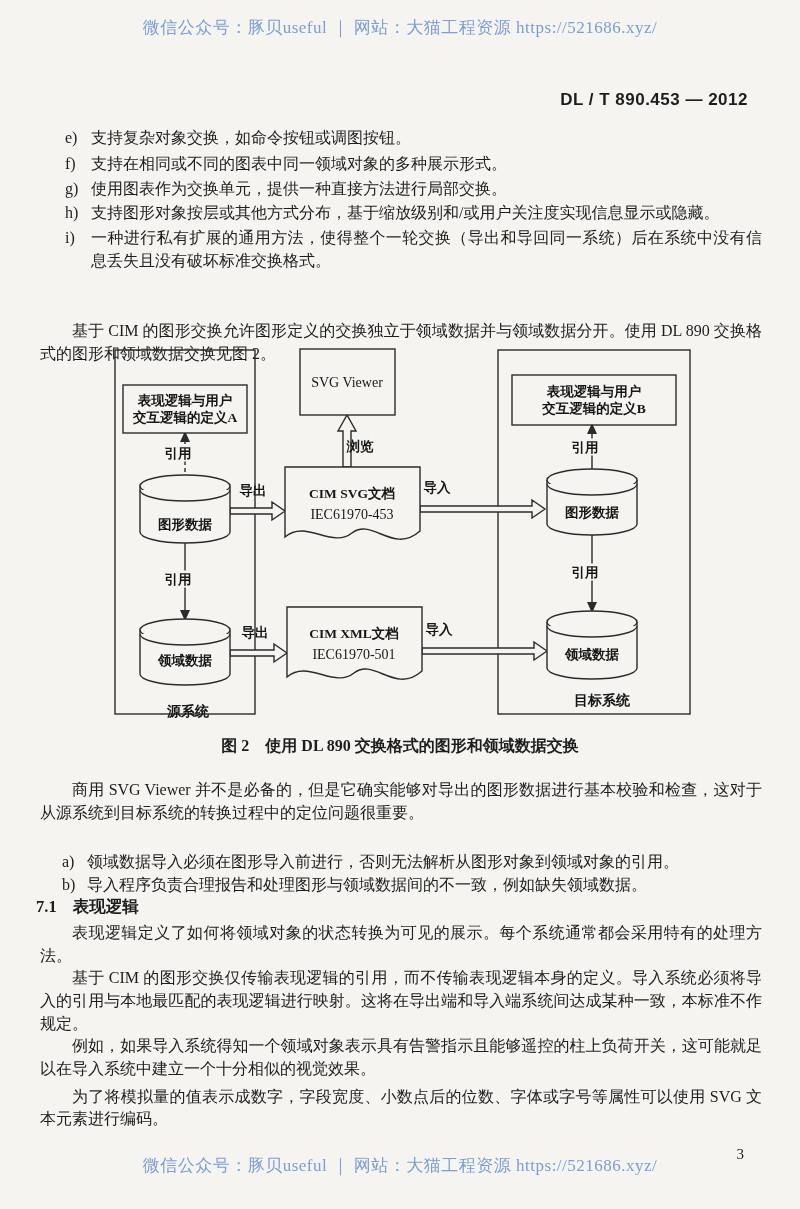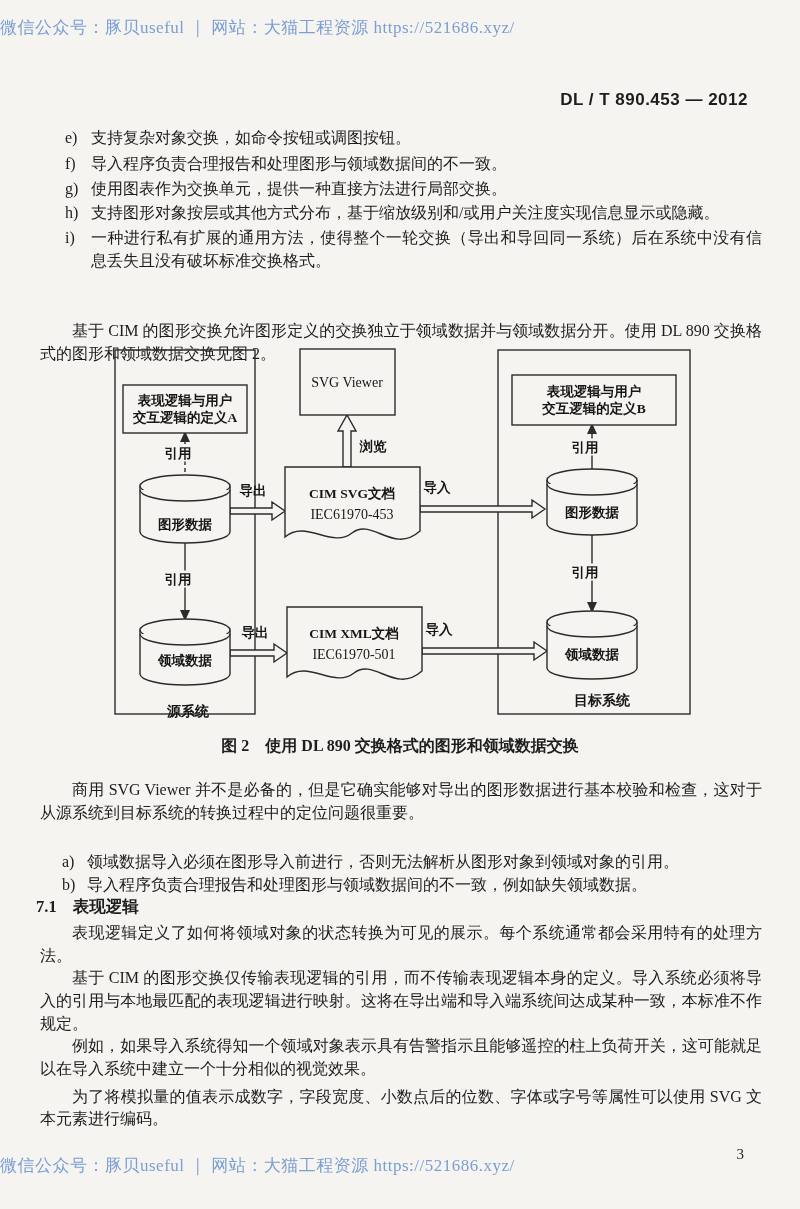--- a/index.html
+++ b/index.html
@@ -1,19 +1,19 @@
 <!DOCTYPE html>
 <html><head>
 <meta charset="utf-8">
 <style>
   html,body{margin:0;padding:0;}
   body{width:800px;height:1209px;font-family:"Liberation Serif","DejaVu Serif",serif;}
   .page{position:relative;width:800px;height:1209px;background:#f5f4f0;color:#1d1d1d;overflow:hidden;}
   .abs{position:absolute;}
-  .wm{width:100%;font-size:17px;letter-spacing:0.5px;}
+  .wm{width:100%;text-align:center;font-size:17px;letter-spacing:0.5px;}
   .docnum{font-family:"Liberation Sans","DejaVu Sans",sans-serif;font-weight:bold;font-size:17px;letter-spacing:0.5px;}
   .body-text{font-size:16px;line-height:23px;text-align:justify;}
   .li{left:65px;width:697px;padding-left:26px;box-sizing:border-box;}
   .li .mk{position:absolute;left:0;top:0;}
   .rule{left:62px;width:700px;padding-left:25px;box-sizing:border-box;}
   .rule .mk{position:absolute;left:0;top:0;}
   .h-sec{left:36px;font-weight:bold;font-size:16.5px;white-space:nowrap;}
   .h-sec .t{margin-left:16px;}
   .para{left:40px;width:722px;text-indent:2em;}
   .caption{width:100%;text-align:center;font-weight:bold;font-size:16px;}
@@ -30,21 +30,21 @@
 <div class="page">
 
   <div class="abs wm" style="top:16px;color:#7b9ed3;">微信公众号：豚贝useful ｜ 网站：大猫工程资源 https://521686.xyz/</div>
 
   <div class="abs docnum" style="top:90px;right:52px;">DL / T 890.453 — 2012</div>
 
   <div class="abs body-text li" style="top:126px;">
     <span class="mk">e)</span><span>支持复杂对象交换，如命令按钮或调图按钮。</span>
   </div>
   <div class="abs body-text li" style="top:152px;">
-    <span class="mk">f)</span><span>导入程序负责合理报告和处理图形与领域数据间的不一致。</span>
+    <span class="mk">f)</span><span>支持在相同或不同的图表中同一领域对象的多种展示形式。</span>
   </div>
   <div class="abs body-text li" style="top:177px;">
     <span class="mk">g)</span><span>使用图表作为交换单元，提供一种直接方法进行局部交换。</span>
   </div>
   <div class="abs body-text li" style="top:201px;">
     <span class="mk">h)</span><span>支持图形对象按层或其他方式分布，基于缩放级别和/或用户关注度实现信息显示或隐藏。</span>
   </div>
   <div class="abs body-text li" style="top:226px;">
     <span class="mk">i)</span><span>一种进行私有扩展的通用方法，使得整个一轮交换（导出和导回同一系统）后在系统中没有信息丢失且没有破坏标准交换格式。</span>
   </div>
@@ -109,21 +109,21 @@
 
     <div class="dl" style="left:75px;top:62px;">
       <div>表现逻辑与用户</div>
       <div>交互逻辑的定义A</div>
     </div>
     <div class="dl" style="left:484px;top:53px;">
       <div>表现逻辑与用户</div>
       <div>交互逻辑的定义B</div>
     </div>
     <div class="dl plain" style="left:237px;top:35px;">SVG Viewer</div>
-    <div class="dl" style="left:263px;top:99px;">浏览</div>
+    <div class="dl" style="left:250px;top:99px;">浏览</div>
     <div class="dl bg" style="left:68px;top:106px;">引用</div>
     <div class="dl bg" style="left:68px;top:232px;">引用</div>
     <div class="dl bg" style="left:475px;top:100px;">引用</div>
     <div class="dl bg" style="left:475px;top:225px;">引用</div>
     <div class="dl" style="left:143px;top:143px;">导出</div>
     <div class="dl" style="left:327px;top:140px;">导入</div>
     <div class="dl" style="left:145px;top:285px;">导出</div>
     <div class="dl" style="left:329px;top:282px;">导入</div>
     <div class="dl" style="left:75px;top:177px;">图形数据</div>
     <div class="dl" style="left:75px;top:313px;">领域数据</div>

